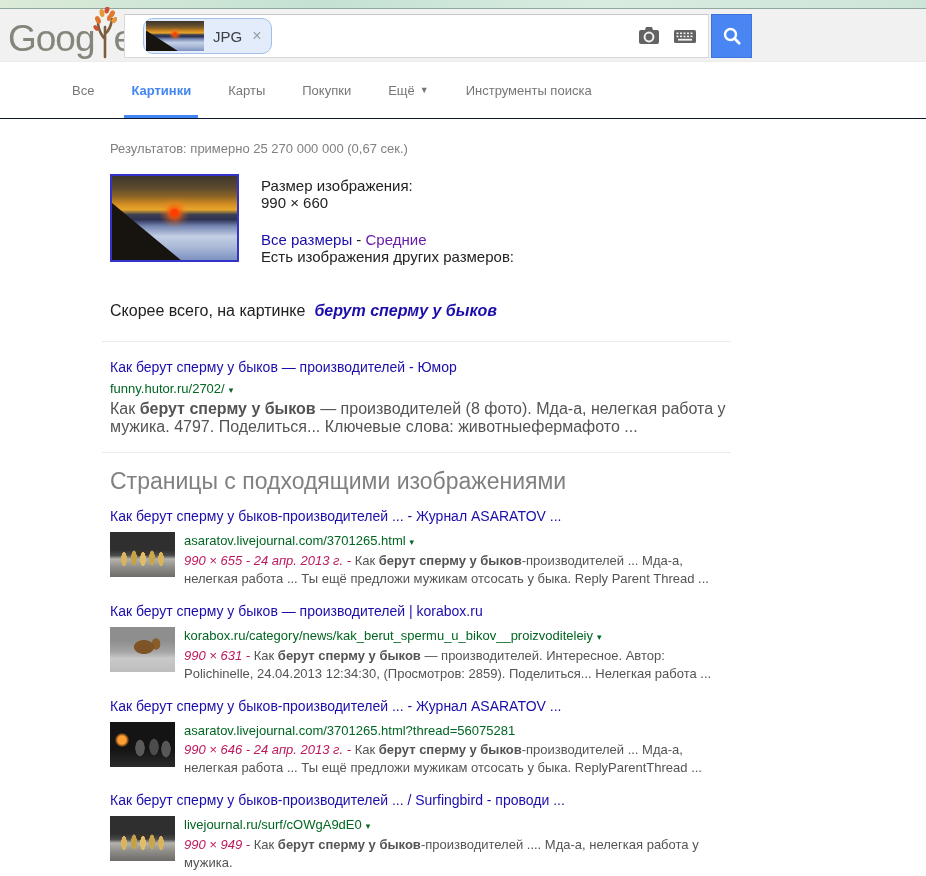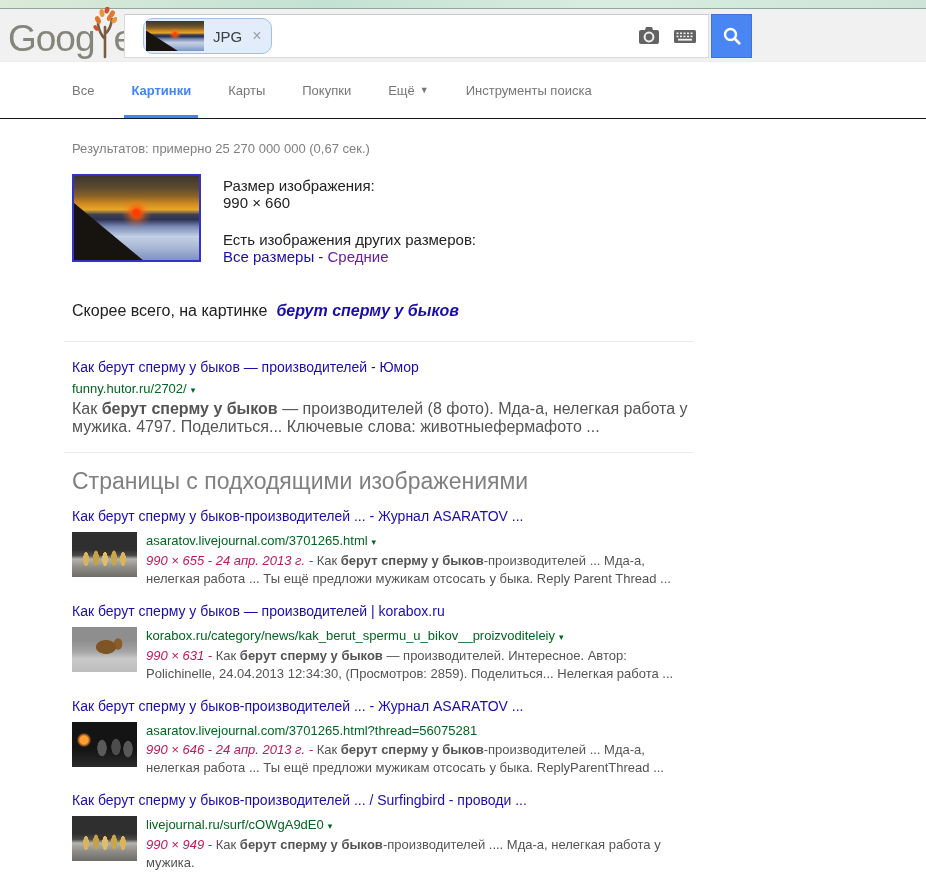--- a/index.html
+++ b/index.html
@@ -47,21 +47,21 @@
   .tabbar { height:57px; background:#fff; border-bottom:1px solid #0f172a;
     display:flex; align-items:stretch; padding-left:72px; }
   .tab { position:relative; display:flex; align-items:center; margin-right:37px;
     font-size:13px; color:#777; cursor:pointer; white-space:nowrap; }
   .tab .caret { font-size:9px; color:#777; margin-left:5px; }
   .tab.active { color:#4285f4; font-weight:bold; }
   .tab.active::after { content:""; position:absolute; left:-7px; right:-7px; bottom:0;
     height:3px; background:#4285f4; }
 
   
-  .content { padding-left:72px; }
+  .content { padding-left:110px; }
   .stats { margin-top:22px; font-size:13px; color:#808080; }
 
   .image-panel { margin-top:18px; display:flex; }
   .main-thumb { width:129px; height:88px; border:2px solid #3333cc; margin-right:22px; }
   .panel-info { font-size:15px; color:#222; line-height:17px; padding-top:3px; }
   .panel-gap { height:20px; }
   a.blue-link { color:#1a0dab; text-decoration:none; cursor:pointer; }
   a.visited-link { color:#681da8; text-decoration:none; cursor:pointer; }
 
   .best-guess { margin-top:37px; font-size:16px; color:#212121; }
@@ -194,22 +194,22 @@
   <div class="stats">Результатов: примерно 25 270 000 000 (0,67 сек.)</div>
 
   <div class="image-panel">
     <div class="main-thumb sunset">
         <div class="mtn"></div>
       </div>
     <div class="panel-info">
       <div>Размер изображения:</div>
       <div>990 × 660</div>
       <div class="panel-gap"></div>
+      <div><a class="blue-link">Все размеры</a><span> - </span><a class="visited-link">Средние</a></div>
       <div>Есть изображения других размеров:</div>
-      <div><a class="blue-link">Все размеры</a><span> - </span><a class="visited-link">Средние</a></div>
     </div>
   </div>
 
   <div class="best-guess">
     <span>Скорее всего, на картинке</span><a class="blue-link">берут сперму у быков</a>
   </div>
 
   <div class="divider div1"></div>
 
   <div class="result">

